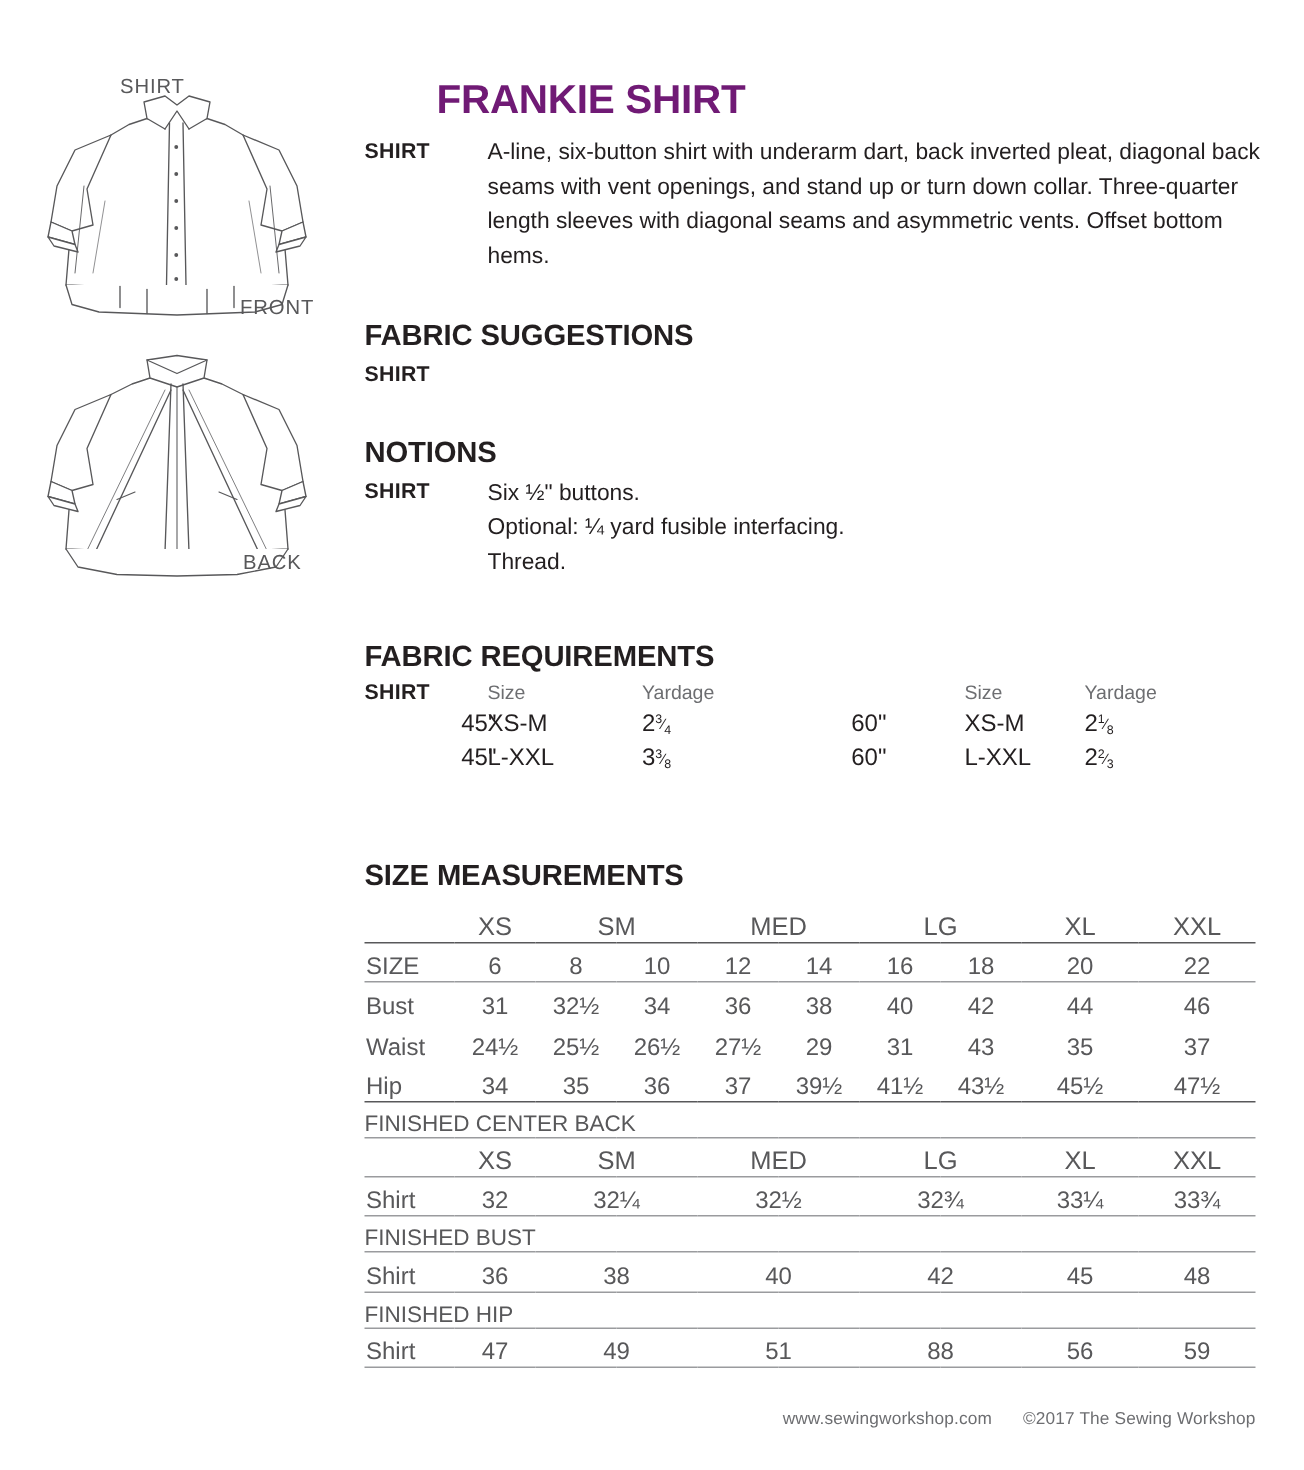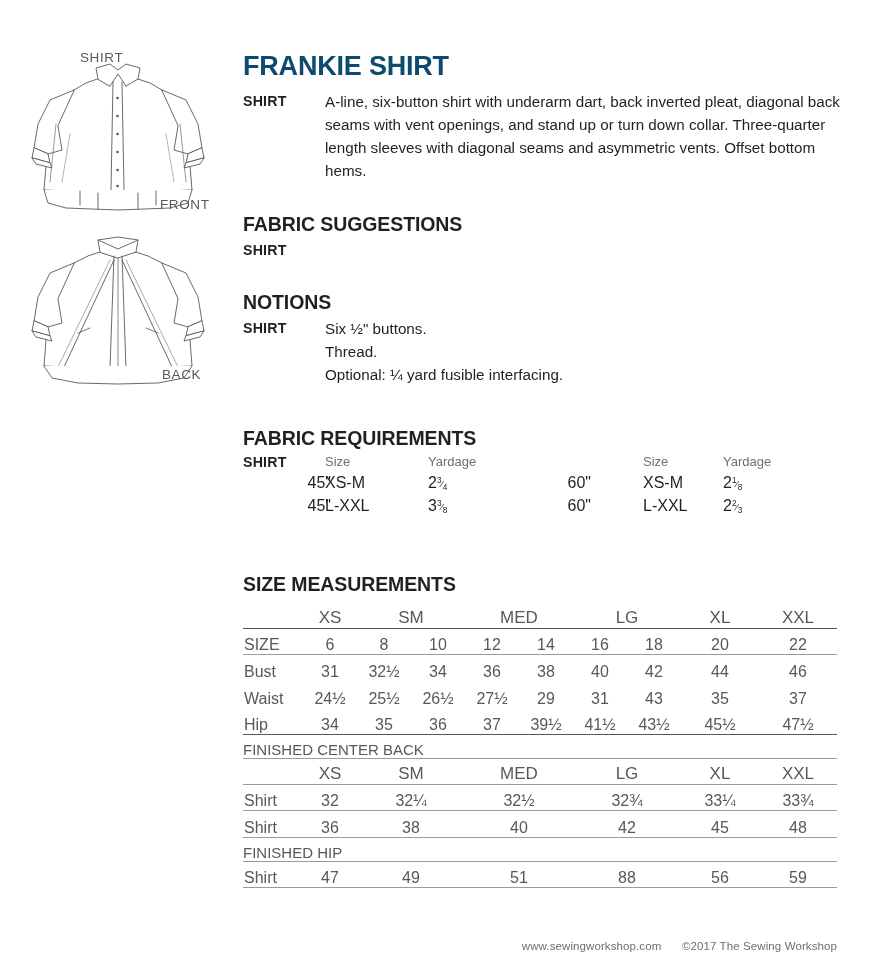--- a/index.html
+++ b/index.html
@@ -52,23 +52,24 @@
     left: 243px;
     top: 0px;
     width: 600px;
   }
 
   h1.title {
     font-family: "Liberation Sans", sans-serif;
     font-size: 27px;
     font-weight: bold;
     letter-spacing: -0.2px;
-    color: #0c4a6e;
+    color: #701a75;
     line-height: 1;
     margin-top: 53px;
+    margin-left: 48px;
   }
 
   h2.section {
     font-family: "Liberation Sans", sans-serif;
     font-size: 19.5px;
     font-weight: bold;
     letter-spacing: -0.1px;
     color: #231f20;
     line-height: 1;
   }
@@ -306,22 +307,22 @@
     <h2 class="section" id="fabsug-head">FABRIC SUGGESTIONS</h2>
     <div class="block" id="fabsug-block">
       <div class="blk-label">SHIRT</div>
     </div>
 
     <h2 class="section" id="notions-head">NOTIONS</h2>
     <div class="block" id="notions-block">
       <div class="blk-label">SHIRT</div>
       <div class="blk-body">
         <span class="line">Six ½" buttons.</span>
+        <span class="line">Optional: ¼ yard fusible interfacing.</span>
         <span class="line">Thread.</span>
-        <span class="line">Optional: ¼ yard fusible interfacing.</span>
       </div>
     </div>
 
     <h2 class="section" id="fabreq-head">FABRIC REQUIREMENTS</h2>
 
     <div id="fabreq">
       <div class="fr-shirt">SHIRT</div>
 
       <div class="fr-hdr fr-c-size1">Size</div>
       <div class="fr-hdr fr-c-yard1">Yardage</div>
@@ -439,20 +440,23 @@
         <tr class="data-row rule-thin">
           <td class="rowlabel">Shirt</td>
           <td>32</td>
           <td colspan="2">32¼</td>
           <td colspan="2">32½</td>
           <td colspan="2">32¾</td>
           <td>33¼</td>
           <td>33¾</td>
         </tr>
 
+        <tr class="subhead rule-thin">
+          <td colspan="10">FINISHED BUST</td>
+        </tr>
         <tr class="data-row rule-thin">
           <td class="rowlabel">Shirt</td>
           <td>36</td>
           <td colspan="2">38</td>
           <td colspan="2">40</td>
           <td colspan="2">42</td>
           <td>45</td>
           <td>48</td>
         </tr>
 

